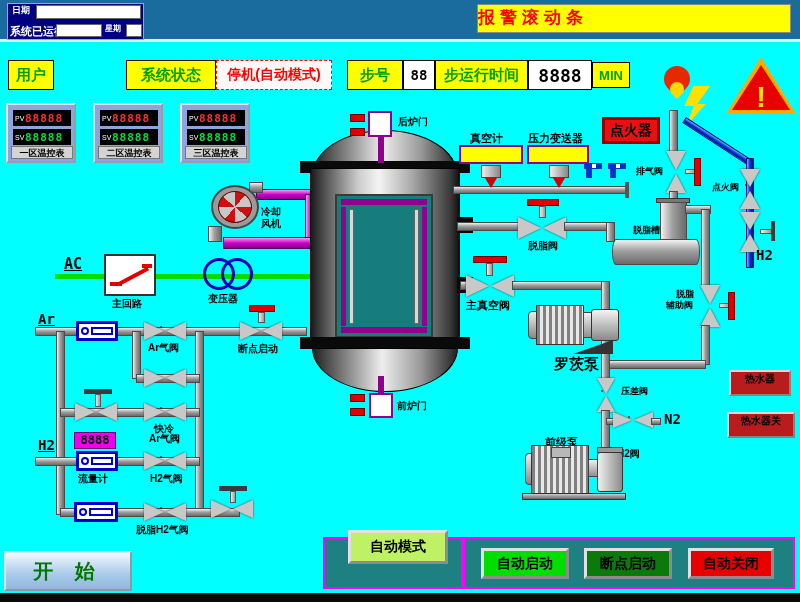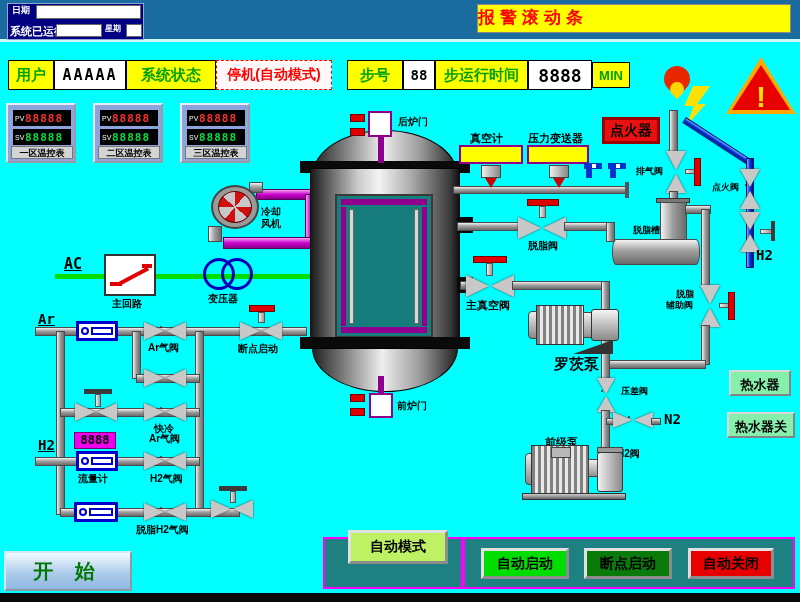--- a/index.html
+++ b/index.html
@@ -31,21 +31,21 @@
 .fm .bar{position:absolute;left:12px;top:3px;right:2px;bottom:3px;border:2px solid #0000CC}
 .sbox{position:absolute;height:30px;border:1px solid #000;display:flex;align-items:center;justify-content:center;font-weight:bold;font-size:15px}
 .syellow{background:#FFFF00;color:#00A000}
 .swhite{background:#FFF;color:#000;font-family:"DejaVu Sans Mono",monospace}
 .tc{position:absolute;width:70px;height:60px;background:#8FA3DC;border:2px outset #E8ECF8}
 .tc .disp{position:absolute;left:5px;width:58px;height:16px;background:#000;display:flex;align-items:center}
 .tc .tag{color:#FFF;font-size:7px;width:12px;padding-left:2px}
 .tc .dig{font-family:"DejaVu Sans Mono",monospace;font-weight:bold;font-size:11px;letter-spacing:1px}
 .tc .nm{position:absolute;left:3px;bottom:2px;width:62px;height:13px;background:#D4D4D4;border:1px solid #777;font-size:9px;font-weight:bold;text-align:center;line-height:12px}
 .btn{position:absolute;display:flex;align-items:center;justify-content:center;font-weight:bold;color:#000;border:3px outset #E0E0E0;font-size:14px}
-.hwbtn{position:absolute;background:#86efac;border:2px outset #D8D8D8;color:#000;font-weight:bold;font-size:13px;display:flex;align-items:flex-end;justify-content:center}
+.hwbtn{position:absolute;background:#b91c1c;border:2px outset #D8D8D8;color:#000;font-weight:bold;font-size:10px;display:flex;align-items:flex-start;justify-content:center}
 .sensor{position:absolute;background:linear-gradient(90deg,#EEE,#888);border:1px solid #444}
 .tip{position:absolute;width:0;height:0;border-left:6px solid transparent;border-right:6px solid transparent;border-top:10px solid #D00000}
 .faucet{position:absolute;width:20px;height:16px}
 .faucet .h{position:absolute;left:0;top:0;width:18px;height:6px;background:#0033CC}
 .faucet .v{position:absolute;left:2px;top:5px;width:6px;height:10px;background:#0033CC}
 .faucet .d{position:absolute;left:8px;top:1px;width:4px;height:4px;background:#FFF}
 .tri-warn{position:absolute;clip-path:polygon(50% 0,0 100%,100% 100%);background:#FFA800}
 .tri-warn .in{position:absolute;left:6px;top:8px;right:6px;bottom:4px;clip-path:polygon(50% 0,0 100%,100% 100%);background:#E80000;display:flex;align-items:flex-end;justify-content:center;color:#FFE000;font-weight:bold;font-size:30px;line-height:0.9}
 .flame{position:absolute}
 .flame .f1{position:absolute;left:2px;top:4px;width:26px;height:26px;background:#E82800;border-radius:0 50% 50% 50%;transform:rotate(-135deg)}
@@ -65,21 +65,20 @@
   <div class="abs" style="left:36px;top:5px;width:105px;height:14px;background:#FFF;border:1px solid #666"></div>
   <div class="lbl" style="left:10px;top:25px;color:#FFF;font-size:11px">系统已运行</div>
   <div class="abs" style="left:56px;top:24px;width:46px;height:13px;background:#FFF;border:1px solid #666"></div>
   <div class="lbl" style="left:105px;top:25px;color:#FFF;font-size:8px">星期</div>
   <div class="abs" style="left:126px;top:24px;width:16px;height:13px;background:#FFF;border:1px solid #666"></div>
   <div class="abs" style="left:477px;top:4px;width:314px;height:29px;background:#FFFF00;border:1px solid #888;display:flex;align-items:center;">
     <span class="lbl" style="position:static;color:#FF0000;font-size:17px;letter-spacing:5px">报警滚动条</span>
   </div>
 
   <div class="sbox syellow" style="left:8px;top:60px;width:46px">用户</div>
-  <div class="sbox swhite" style="left:54px;top:60px;width:72px;letter-spacing:2px">AAAAA</div>
   <div class="sbox" style="left:216px;top:60px;width:116px;background:#FFF8F8;border:1px dashed #FF0000;color:#FF0000;font-size:14px">停机(自动模式)</div>
   <div class="sbox syellow" style="left:126px;top:60px;width:90px">系统状态</div>
   <div class="sbox syellow" style="left:347px;top:60px;width:56px">步号</div>
   <div class="sbox swhite" style="left:403px;top:60px;width:32px;font-size:14px">88</div>
   <div class="sbox syellow" style="left:435px;top:60px;width:93px">步运行时间</div>
   <div class="sbox swhite" style="left:528px;top:60px;width:64px;font-size:18px">8888</div>
   <div class="sbox syellow" style="left:592px;top:62px;width:38px;height:26px;font-size:13px">MIN</div>
 
   <div class="tc" style="left:6px;top:103px">
     <div class="disp" style="top:5px">

